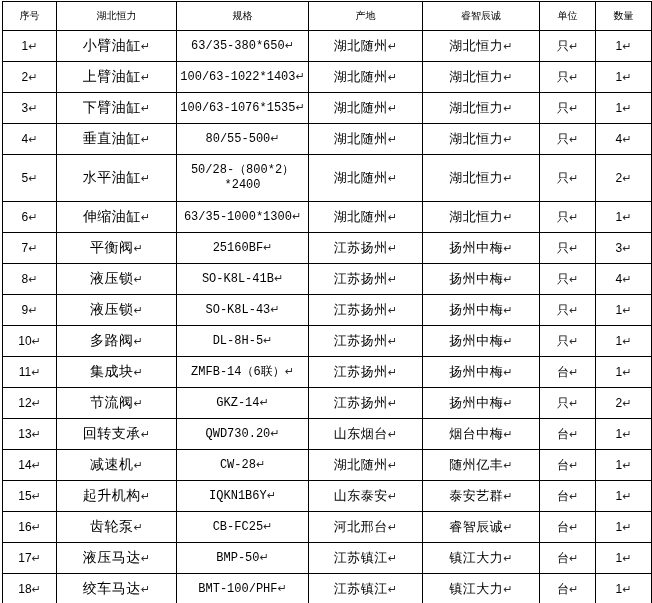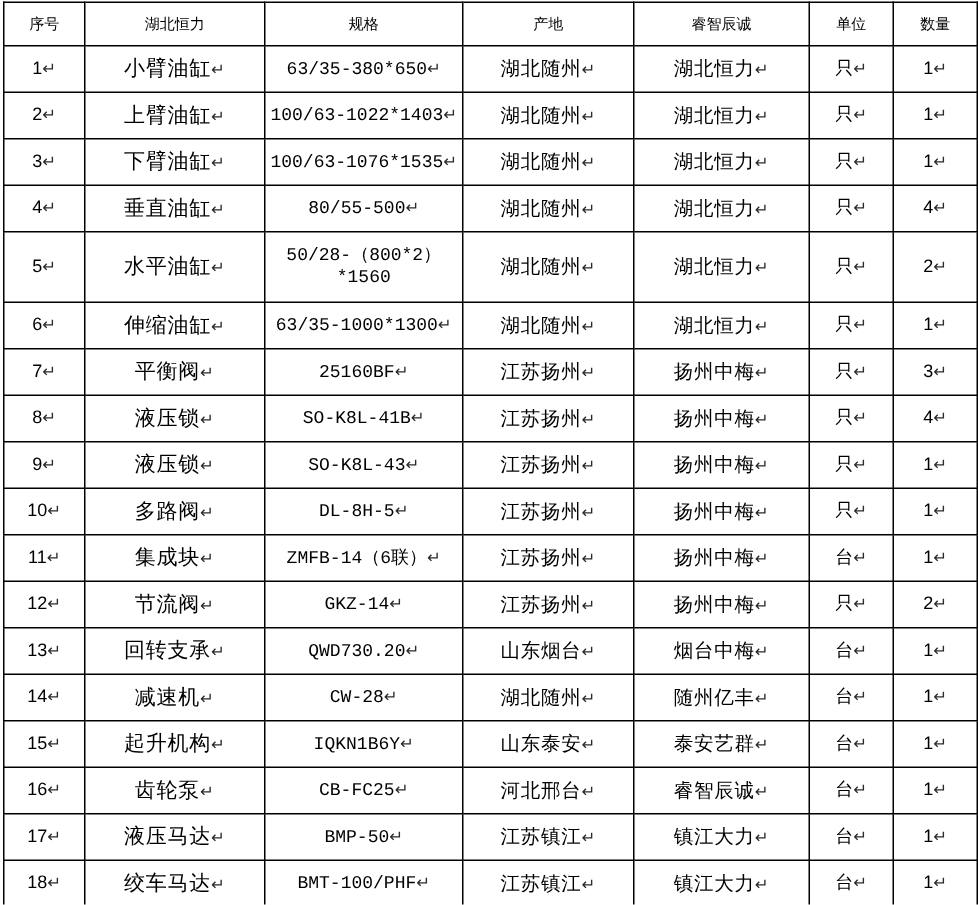--- a/index.html
+++ b/index.html
@@ -203,21 +203,21 @@
         </tr>
         <tr class="tall">
           <td class="no">
             <span class="cellwrap">5<span class="pilcrow">↵</span></span>
           </td>
           <td class="name">
             <span class="cellwrap">水平油缸<span class="pilcrow">↵</span></span>
           </td>
           <td class="spec">
             <span class="cellwrap">50/28-（800*2）</span>
-            <span class="cellwrap spec-line2">*1560</span>
+            <span class="cellwrap spec-line2">*2400</span>
           </td>
           <td class="origin">
             <span class="cellwrap">湖北随州<span class="pilcrow">↵</span></span>
           </td>
           <td class="maker">
             <span class="cellwrap">湖北恒力<span class="pilcrow">↵</span></span>
           </td>
           <td class="unit">
             <span class="cellwrap">只<span class="pilcrow">↵</span></span>
           </td>

